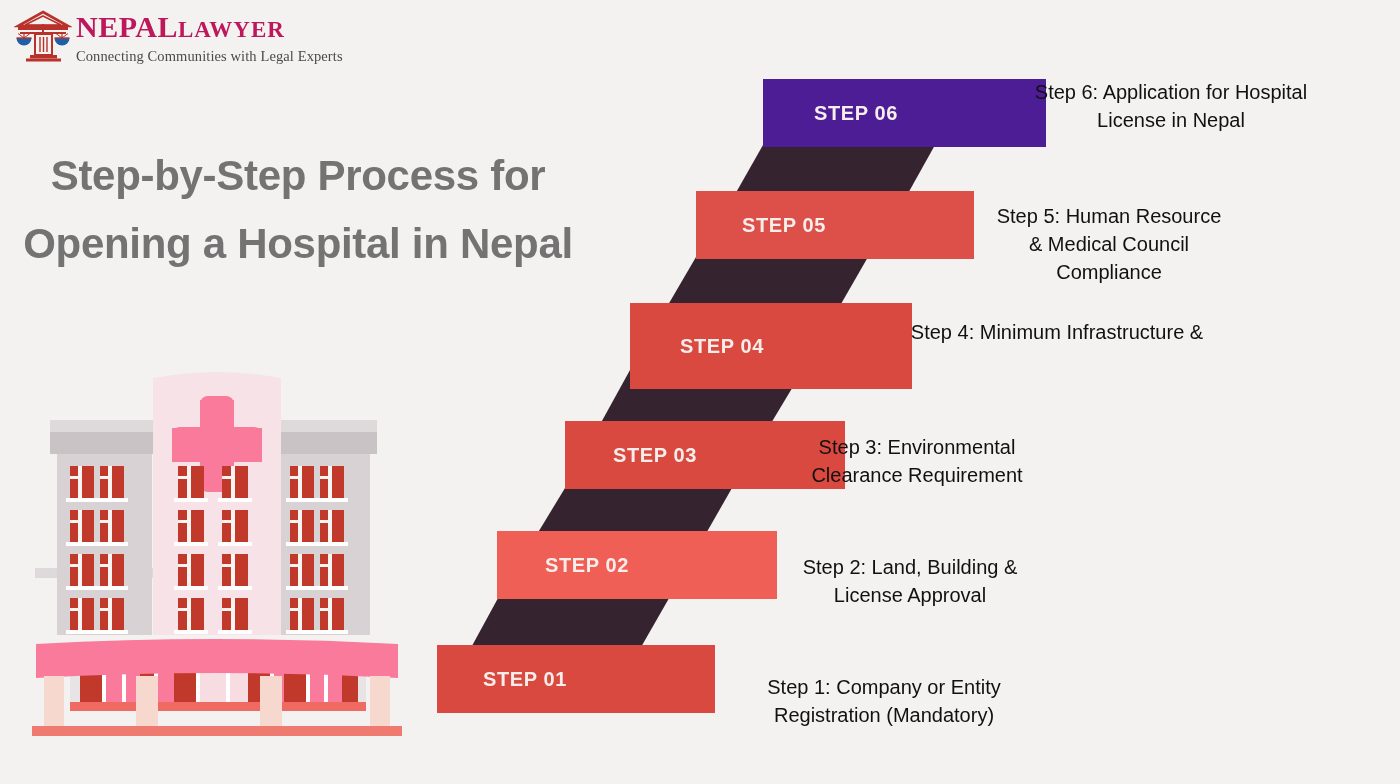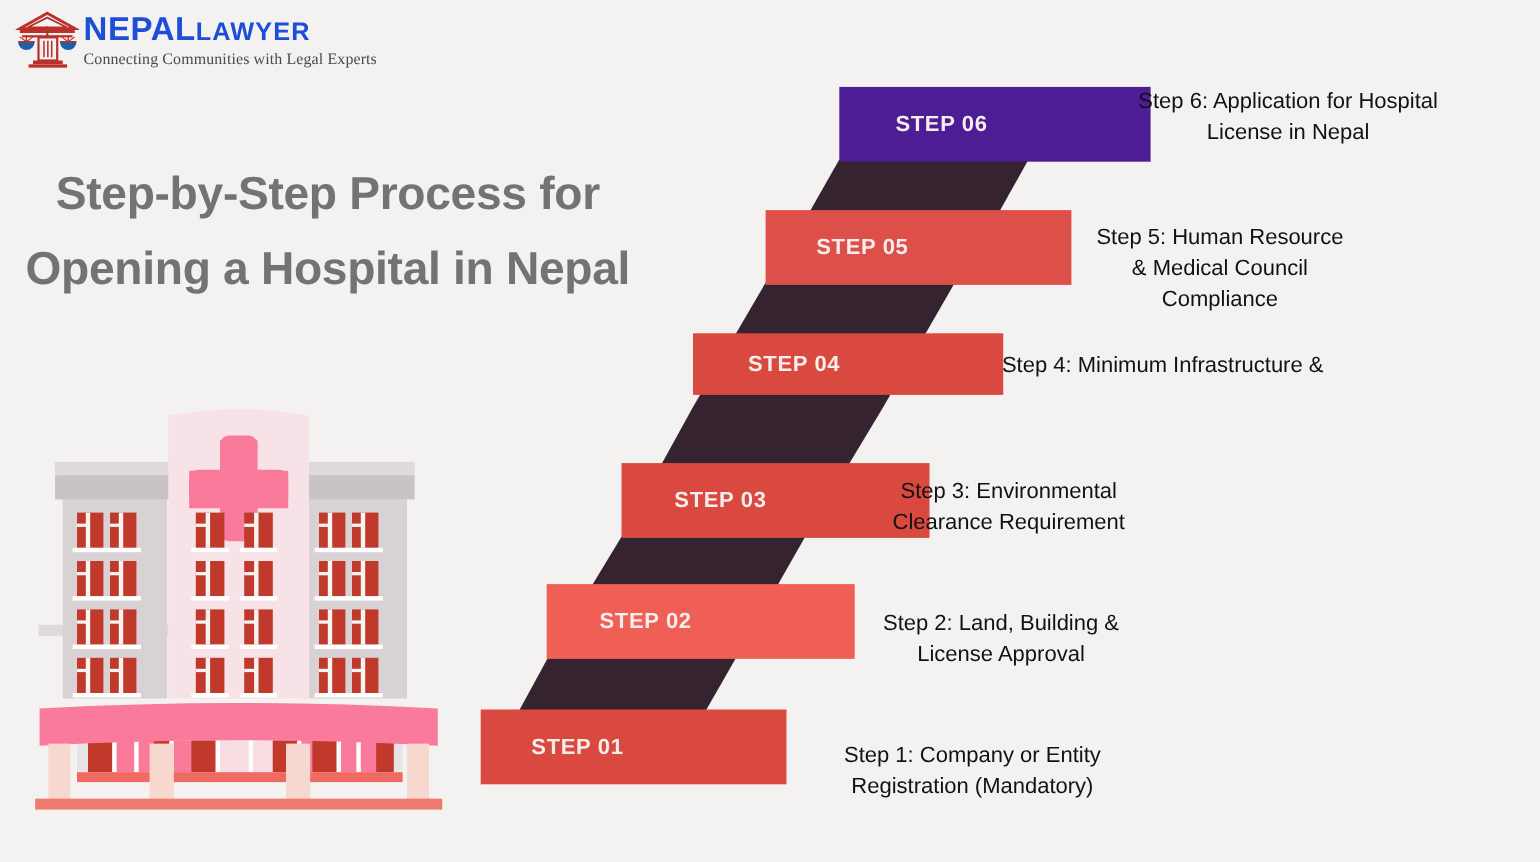--- a/index.html
+++ b/index.html
@@ -9,21 +9,21 @@
     font-family:"Liberation Sans", sans-serif;
     overflow:hidden;
     position:relative;
   }
   #stage{position:absolute;inset:0;width:1400px;height:784px;}
 
   
   #logo{position:absolute;left:14px;top:8px;width:300px;height:62px;}
   #logo-mark{position:absolute;left:0;top:2px;width:58px;height:52px;}
   #logo-text{position:absolute;left:62px;top:4px;width:236px;}
-  .logo-word{font-family:Liberation Sans, sans-serif;font-weight:bold;color:#1d4ed8;
+  .logo-word{font-family:Liberation Serif, serif;font-weight:bold;color:#be185d;
     font-size:30px;letter-spacing:.5px;line-height:30px;white-space:nowrap;}
   .logo-word .lw2{font-size:23px;letter-spacing:1px;}
   .logo-tag{font-family:"Liberation Serif", serif;color:#4a4a4a;font-size:14.5px;
     line-height:18px;white-space:nowrap;margin-top:2px;letter-spacing:.1px;}
 
   
   #title{position:absolute;left:8px;top:142px;width:580px;text-align:center;
     font-size:42px;line-height:68px;color:#737373;font-weight:700;letter-spacing:-.3px;}
 
   
@@ -269,21 +269,21 @@
 
     <div class="ribbon" style="left:696px;top:191px;width:232px;height:68px;background:#dc5049;padding-left:46px;">
       <span class="ribbon-label">STEP 05</span>
     </div>
     <div class="step-caption" style="left:963px;top:202px;width:292px;">
       <div>Step 5: Human Resource</div>
       <div>&amp; Medical Council</div>
       <div>Compliance</div>
     </div>
 
-    <div class="ribbon" style="left:630px;top:303px;width:232px;height:56px;background:#d9493f;padding-left:50px;">
+    <div class="ribbon" style="left:630px;top:303px;width:232px;height:86px;background:#d9493f;padding-left:50px;">
       <span class="ribbon-label">STEP 04</span>
     </div>
     <div class="step-caption" style="left:892px;top:318px;width:330px;">
       <div>Step 4: Minimum Infrastructure &amp;</div>
     </div>
 
     <div class="ribbon" style="left:565px;top:421px;width:232px;height:68px;background:#d9493f;padding-left:48px;">
       <span class="ribbon-label">STEP 03</span>
     </div>
     <div class="step-caption" style="left:784px;top:433px;width:266px;">

